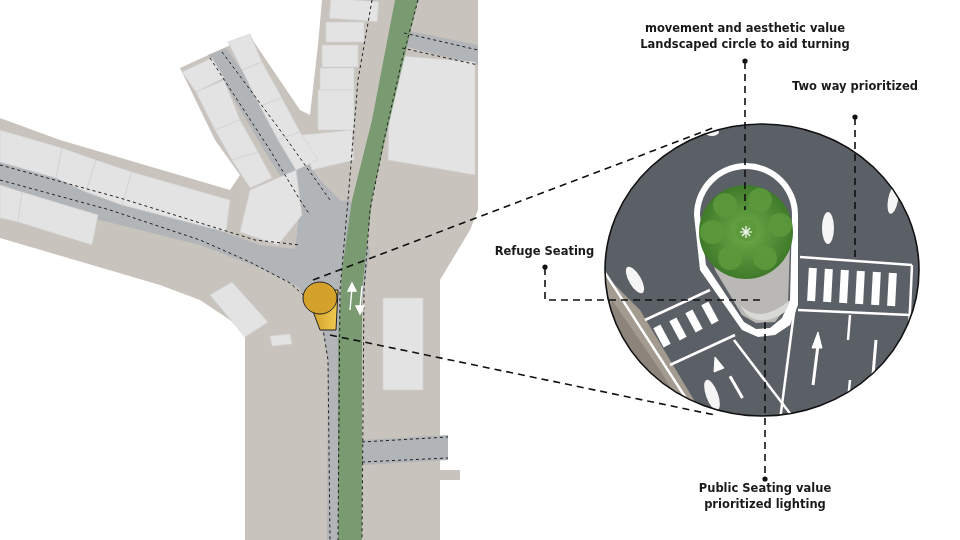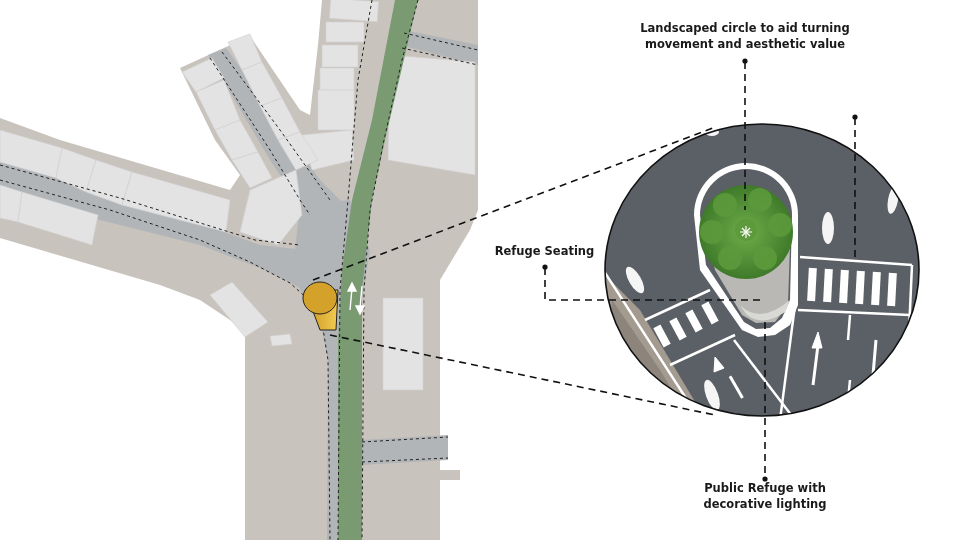--- a/index.html
+++ b/index.html
@@ -190,24 +190,25 @@
   </g>
   <g fill="#111">
     <circle cx="745" cy="61" r="2.6"></circle>
     <circle cx="855" cy="117" r="2.6"></circle>
     <circle cx="545" cy="267" r="2.6"></circle>
     <circle cx="765" cy="479" r="2.6"></circle>
   </g>
 </svg>
 
 <div class="label" style="left:630px; top:20px; width:230px;">
+  <span>movement and aesthetic value</span>
   <span>Landscaped circle to aid turning</span>
-  <span>movement and aesthetic value</span>
 </div>
 <div class="label" style="left:785px; top:78px; width:140px;">
+  <span>Two way prioritized</span>
 </div>
 <div class="label" style="left:492px; top:243px; width:105px;">
   <span>Refuge Seating</span>
 </div>
 <div class="label" style="left:690px; top:480px; width:150px;">
-  <span>Public Refuge with</span>
-  <span>decorative lighting</span>
+  <span>Public Seating value</span>
+  <span>prioritized lighting</span>
 </div>
 
 </body></html>

